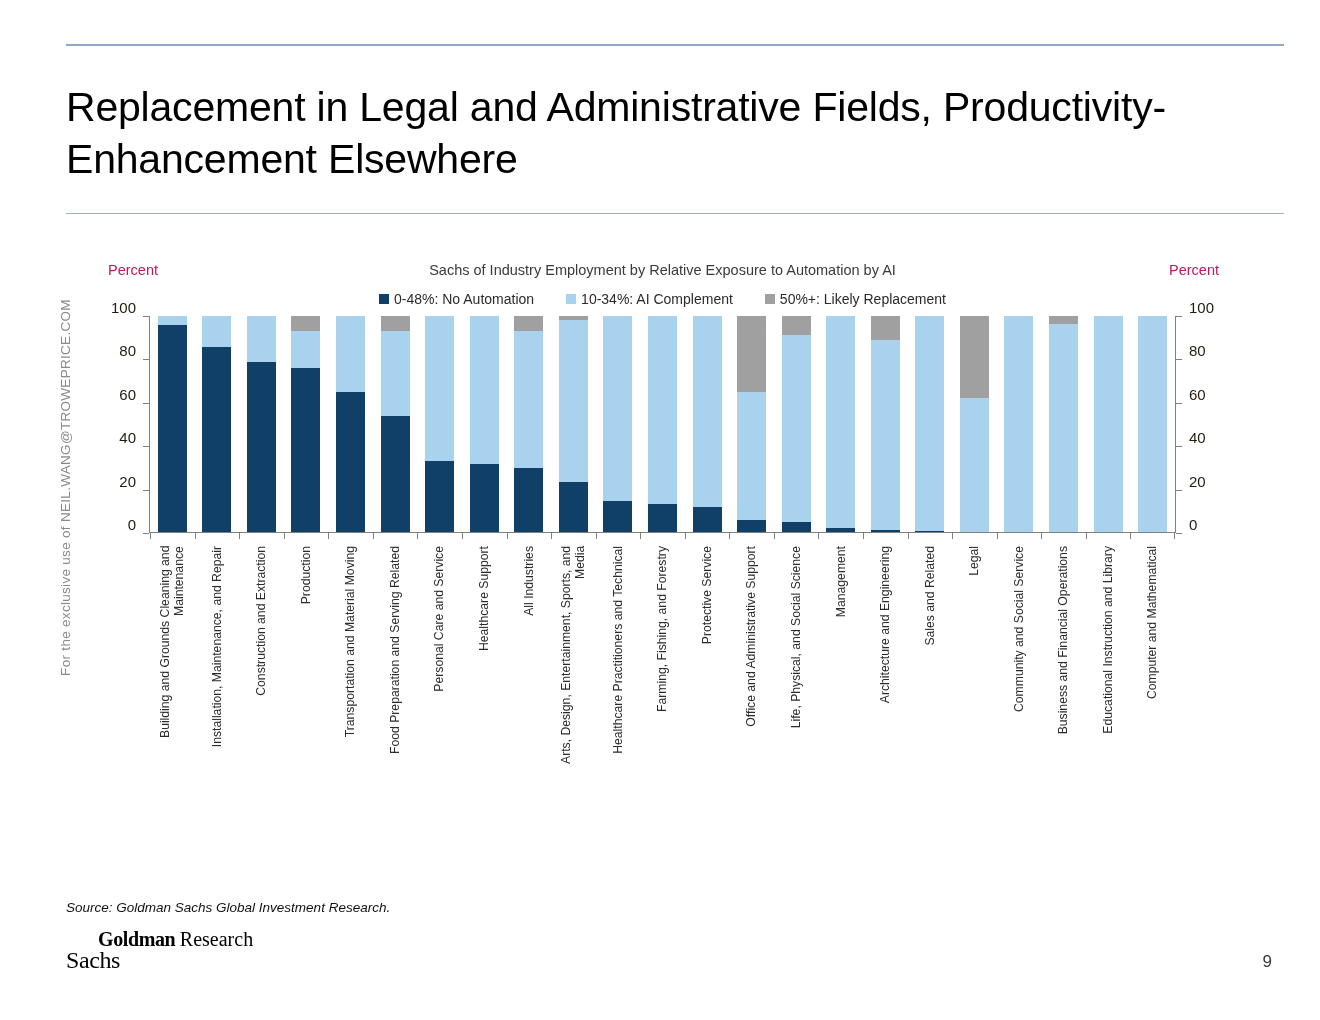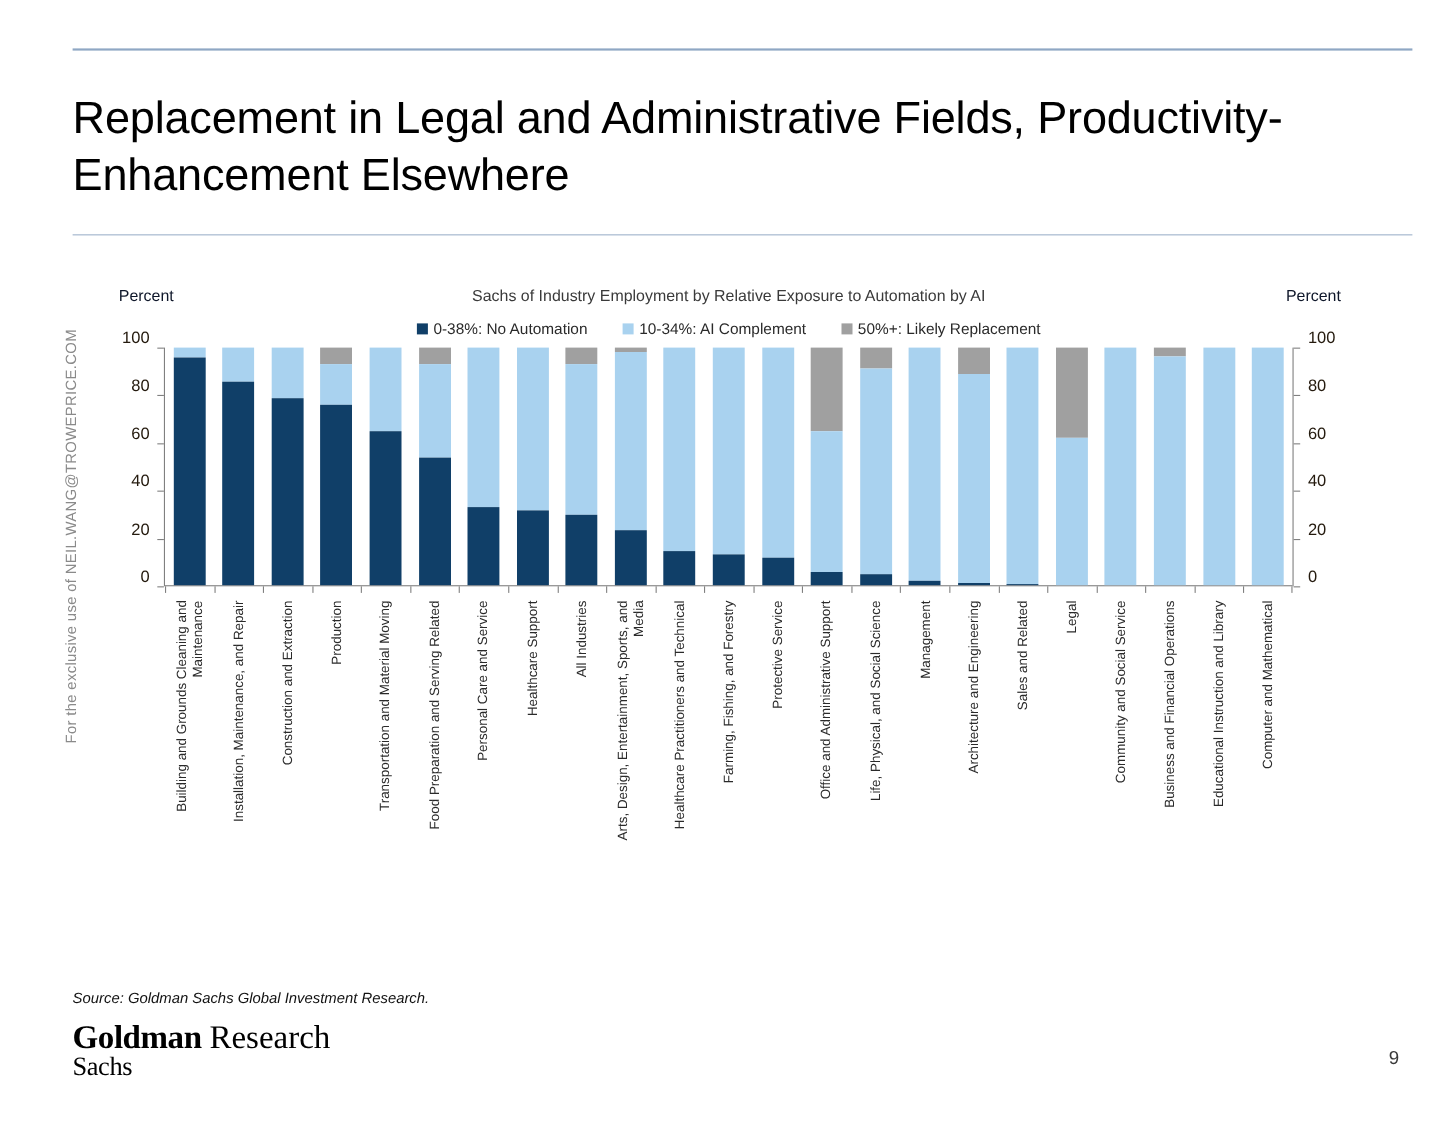--- a/index.html
+++ b/index.html
@@ -46,21 +46,21 @@
   .chart-block {
     position: absolute;
     left: 100px; top: 262px;
     width: 1125px; height: 500px;
   }
   .chart-topbar {
     position: relative; height: 22px;
   }
   .pct-left, .pct-right {
     position: absolute; top: 0;
-    font-size: 14.5px; color: #0f172a;
+    font-size: 14.5px; color: #be185d;
   }
   .pct-left { left: 8px; }
   .pct-right { right: 6px; }
   .chart-heading {
     position: absolute; left: 0; right: 0; top: 0;
     text-align: center;
     font-size: 14.5px; color: #3a3a3a;
   }
   .legend {
     height: 22px;
@@ -160,21 +160,21 @@
   .source-note {
     position: absolute; left: 66px; top: 900px;
     font-size: 13.5px; font-style: italic; color: #111;
   }
   .gs-logo {
     position: absolute; left: 66px; top: 930px;
     font-family: "Liberation Serif", serif;
     color: #000;
     line-height: 0.95;
   }
-  .gs-line1 { font-size: 30px; font-weight: 700; letter-spacing: -0.4px; }
+  .gs-line1 { font-size: 20px; font-weight: 700; letter-spacing: -0.4px; margin-left: 32px; }
   .gs-line1 .research { font-weight: 400; letter-spacing: 0; }
   .gs-line2 { font-size: 24px; font-weight: 400; letter-spacing: -0.4px; }
   .page-num {
     position: absolute; right: 48px; top: 952px;
     font-size: 17px; color: #3a3a3a;
   }
 </style>
 </head>
 <body>
 
@@ -188,21 +188,21 @@
 
   <div class="chart-topbar">
     <div class="pct-left">Percent</div>
     <div class="chart-heading">Sachs of Industry Employment by Relative Exposure to Automation by AI</div>
     <div class="pct-right">Percent</div>
   </div>
 
   <div class="legend">
     <div class="legend-item">
       <span class="swatch" style="background:#103f68"></span>
-      <span>0-38%: No Automation</span>
+      <span>0-48%: No Automation</span>
     </div>
     <div class="legend-item">
       <span class="swatch" style="background:#a9d2ef"></span>
       <span>10-34%: AI Complement</span>
     </div>
     <div class="legend-item">
       <span class="swatch" style="background:#a0a0a0"></span>
       <span>50%+: Likely Replacement</span>
     </div>
   </div>

